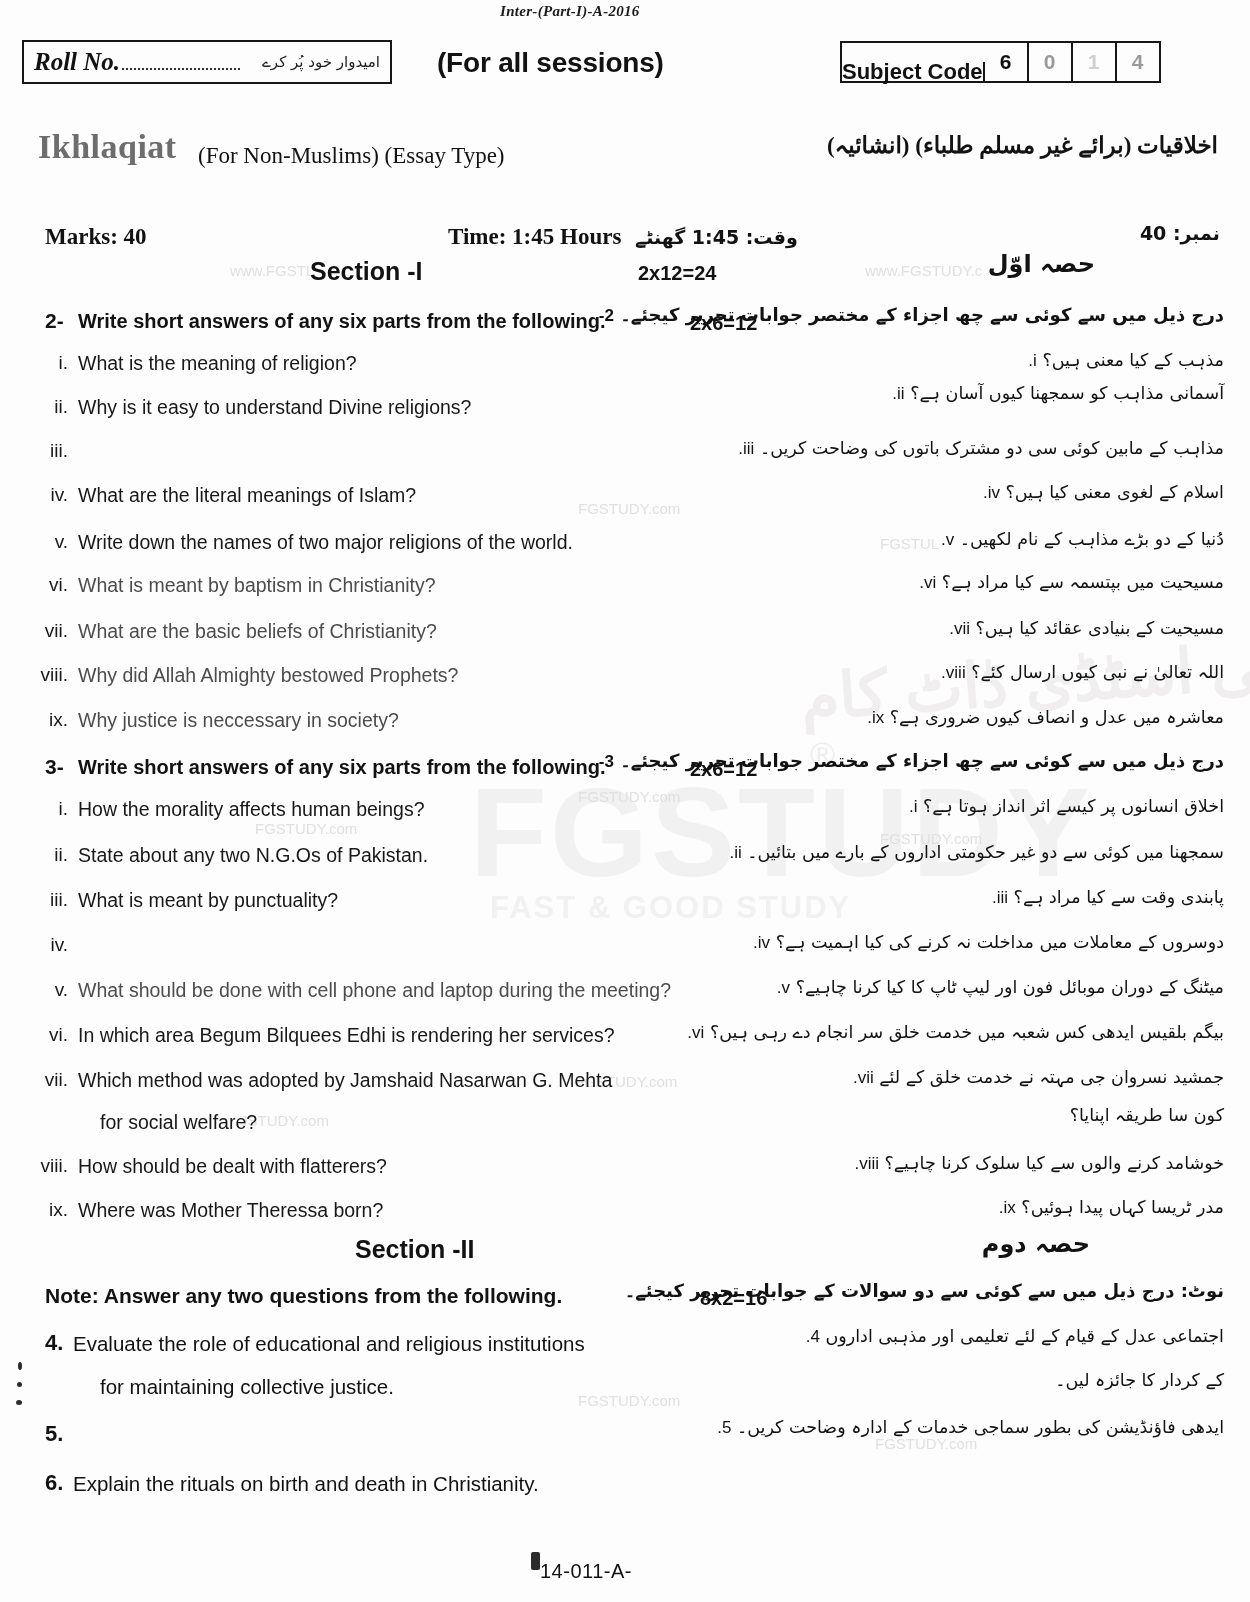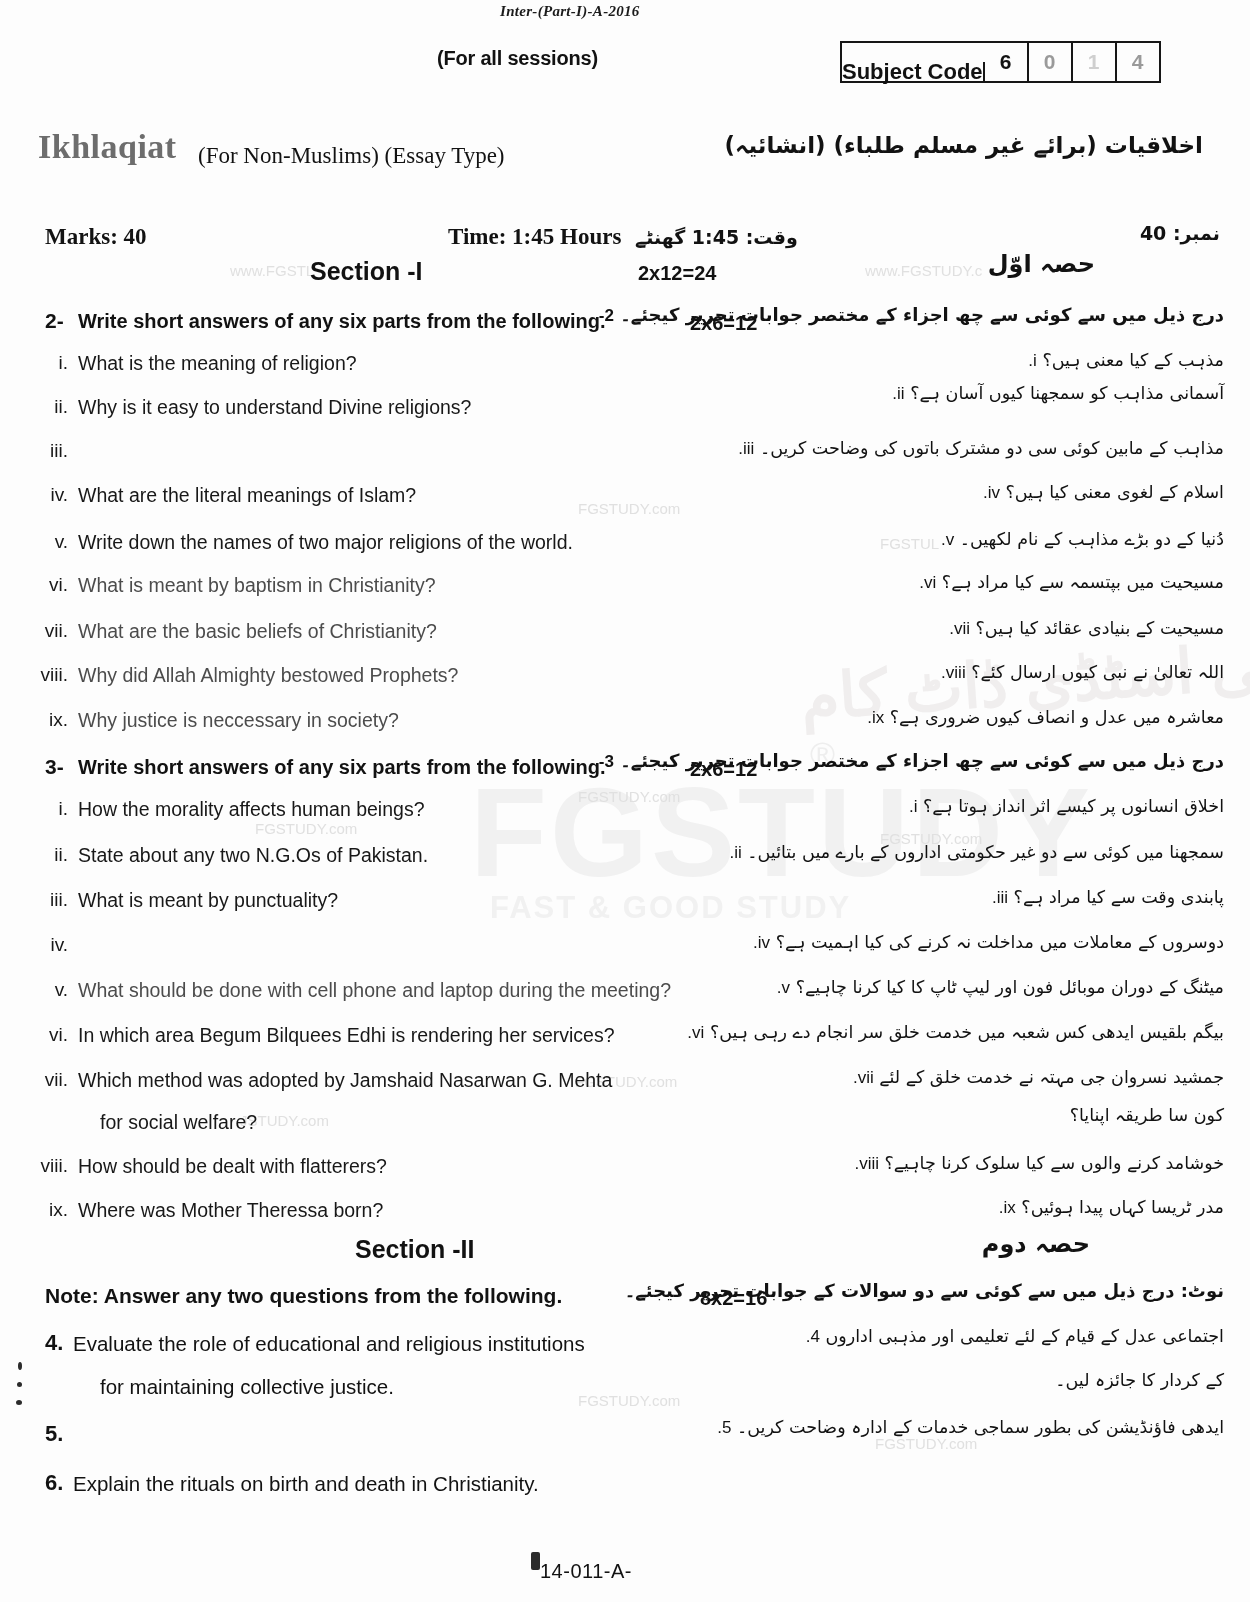--- a/index.html
+++ b/index.html
@@ -104,21 +104,21 @@
     margin-left: auto;
     font-size: 15px;
     direction: rtl;
     font-family: "DejaVu Sans", sans-serif;
     color: #222;
   }
 
   .sessions {
     font-family: "Liberation Sans", sans-serif;
     font-weight: bold;
-    font-size: 20px;
+    font-size: 28px;
     letter-spacing: -.2px;
   }
 
   
   .codebox {
     display: flex;
     border: 2px solid #161616;
     box-sizing: border-box;
     height: 42px;
   }
@@ -289,36 +289,41 @@
     <div class="wm wm-small" style="left:575px; top:1073px;">FGSTUDY.com</div>
     <div class="wm wm-small" style="left:240px; top:1112px;">JSTUDY.com</div>
     <div class="wm wm-small" style="left:578px; top:1392px;">FGSTUDY.com</div>
     <div class="wm wm-small" style="left:875px; top:1435px;">FGSTUDY.com</div>
   </div>
 
   <div class="layer">
 
     <div class="abs slug" style="left:500px; top:3px;">Inter-(Part-I)-A-2016</div>
 
+    <div class="abs rollbox" style="left:22px; top:40px; width:370px; height:44px;">
+      <span class="rl">Roll No.</span>
+      <span class="dash"></span>
+      <span class="ur">امیدوار خود پُر کرے</span>
+    </div>
 
     <div class="abs sessions" style="left:437px; top:47px;">(For all sessions)</div>
 
     <div class="abs codebox" style="left:840px; top:41px;">
       <div class="lbl">Subject Code</div>
       <div class="cell">6</div>
       <div class="cell faint">0</div>
       <div class="cell vfaint">1</div>
       <div class="cell faint">4</div>
     </div>
 
     <div class="abs subj" style="left:38px; top:128px;">
       <span class="ghost">Ikhlaqiat</span>
     </div>
     <div class="abs subjsub" style="left:198px; top:143px;">(For Non-Muslims) (Essay Type)</div>
-    <div class="abs urdu-title" style="right:47px; top:132px;">اخلاقیات (برائے غیر مسلم طلباء) (انشائیہ)</div>
+    <div class="abs urdu-title" style="right:32px; top:132px;font-family:Liberation Serif, serif;">اخلاقیات (برائے غیر مسلم طلباء) (انشائیہ)</div>
 
     <div class="abs marks" style="left:45px; top:224px;">Marks: 40</div>
     <div class="abs time" style="left:448px; top:224px;">Time: 1:45 Hours</div>
     <div class="abs urdu-inline" style="left:635px; top:226px;">وقت: 1:45 گھنٹے</div>
     <div class="abs urdu-inline" style="right:30px; top:222px;">نمبر: 40</div>
 
     <div class="abs sect" style="left:310px; top:257px;">Section -I</div>
     <div class="abs marksval" style="left:638px; top:262px;">2x12=24</div>
     <div class="abs urdu-sect" style="right:155px; top:250px;">حصہ اوّل</div>
 

